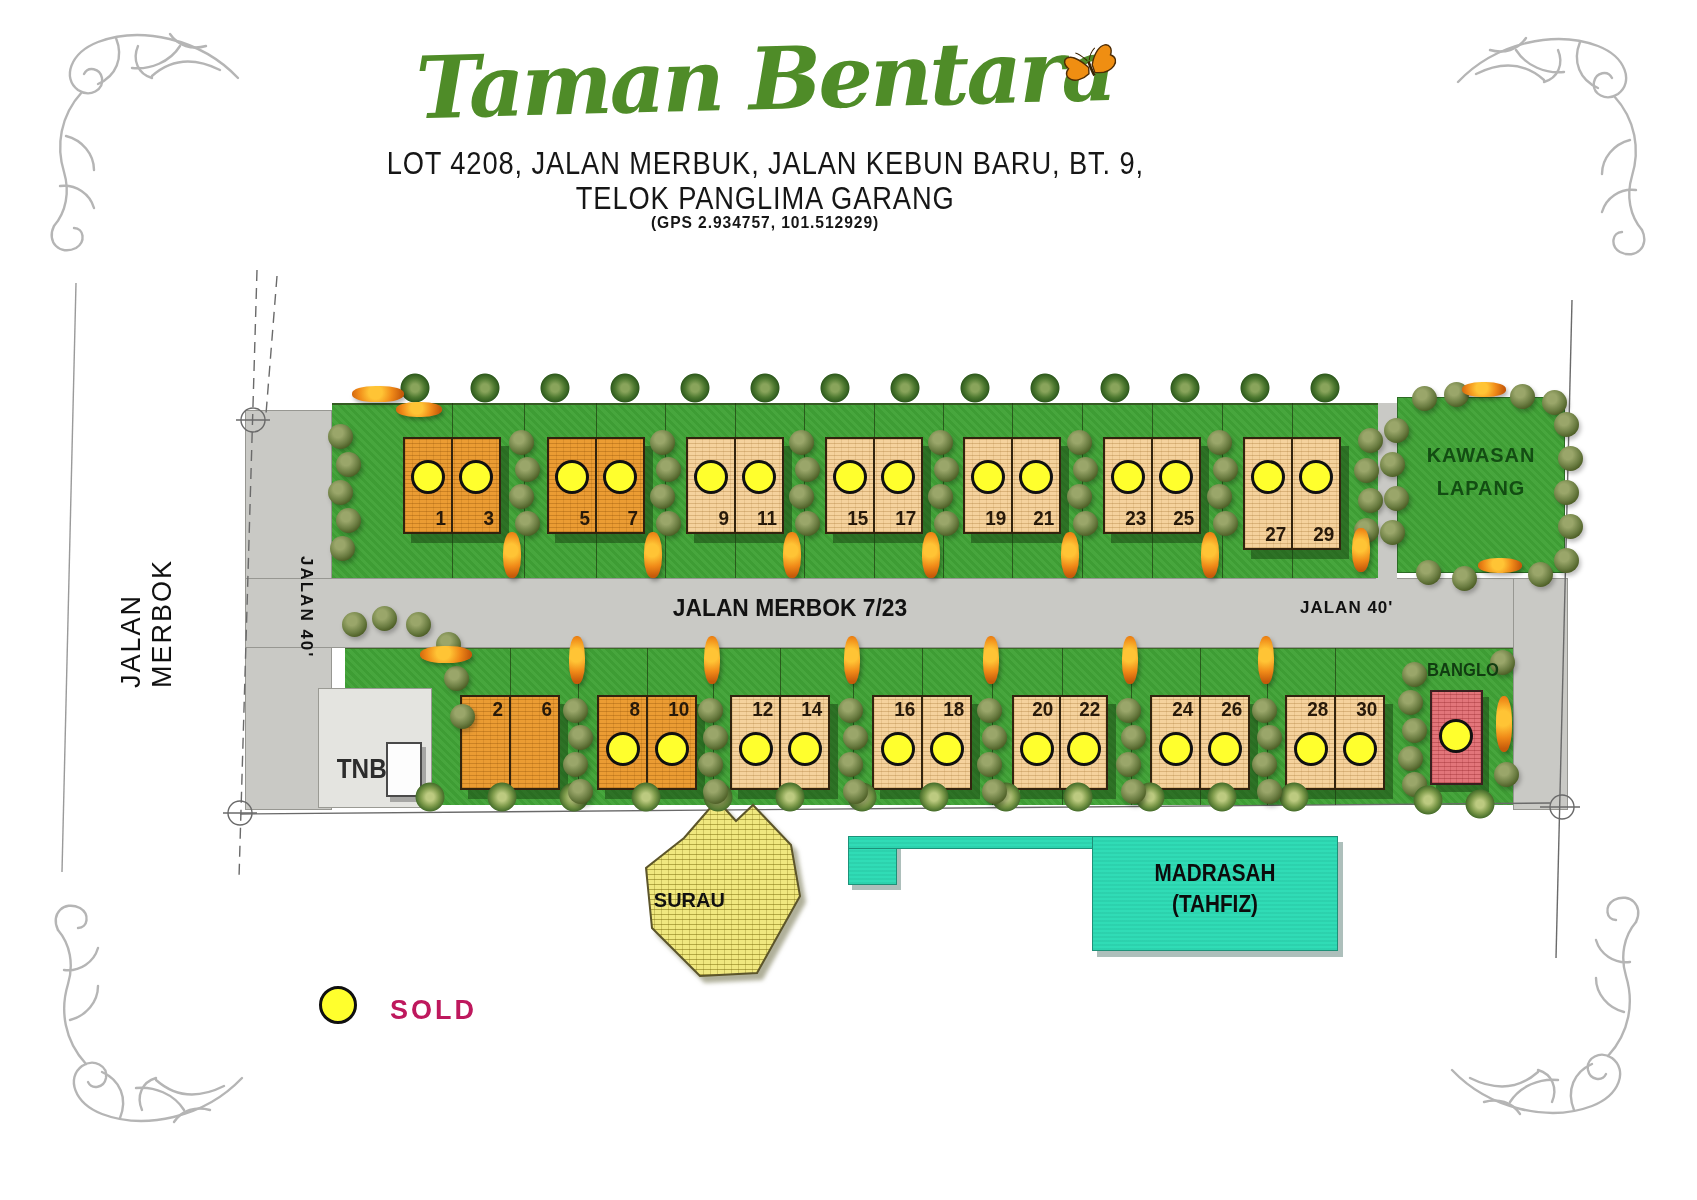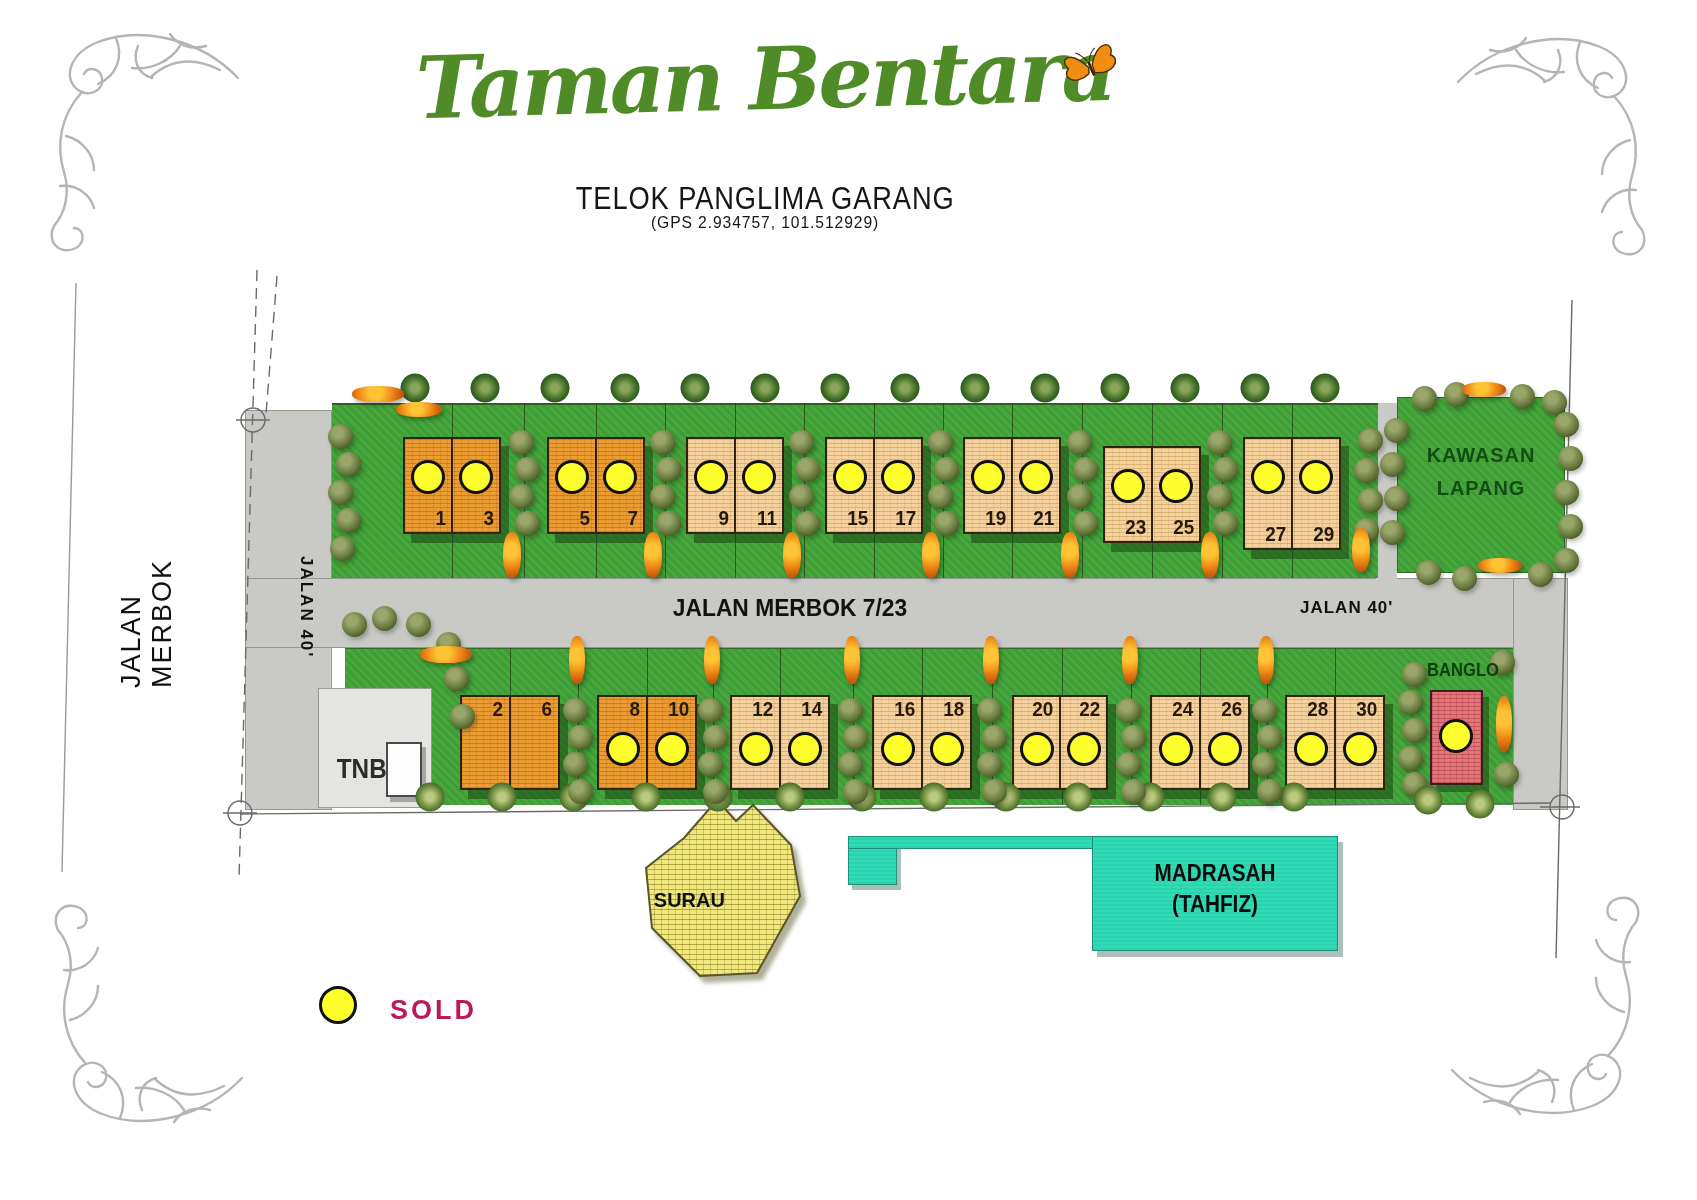--- a/index.html
+++ b/index.html
@@ -6,21 +6,21 @@
   #page{position:relative;width:1697px;height:1200px;background:#fff;overflow:hidden;
         font-family:"Liberation Sans",sans-serif;}
   
   #title{position:absolute;left:0;top:28px;width:1530px;text-align:center;
          font-family:"DejaVu Serif",serif;font-style:italic;font-weight:bold;
          font-size:86px;color:#4f8c28;transform:rotate(-1.5deg);letter-spacing:-3px;z-index:7;}
   .addr{position:absolute;left:0;width:1530px;text-align:center;color:#161616;z-index:7;}
   #addr1{top:146px;font-size:31px;}
   #addr2{top:181px;font-size:31px;}
   .addr span{display:inline-block;transform:scaleX(.88);letter-spacing:1px;}
-  #gps{top:213px;font-size:17px;}
+  #gps{top:213px;font-size:17px;font-weight:bold;}
   #gps span{transform:scaleX(.92);}
   #butterfly{position:absolute;left:1062px;top:40px;z-index:8;transform:rotate(-12deg);}
   
   .corner{position:absolute;z-index:7;}
   #c-tl{left:20px;top:16px;}
   #c-tr{left:1446px;top:20px;transform:scaleX(-1);}
   #c-bl{left:24px;top:900px;transform:scaleY(-1);}
   #c-br{left:1440px;top:892px;transform:scale(-1,-1);}
   
   .road{position:absolute;background:#c9c9c5;border:1px solid #979792;box-sizing:border-box;z-index:1;}
@@ -140,20 +140,21 @@
       <use href="#flourish"></use>
     </svg>
 
   <div id="title">Taman Bentara</div>
   <svg id="butterfly" width="58" height="48" viewBox="0 0 58 48">
     <path d="M26,27 C10,4 -2,14 6,24 C-3,31 9,43 25,33 Z" fill="#ef8e12" stroke="#4d2c05" stroke-width="1.4"></path>
     <path d="M30,25 C40,0 57,7 50,19 C60,25 49,39 31,33 Z" fill="#ef8e12" stroke="#4d2c05" stroke-width="1.4"></path>
     <path d="M27,21 C28,28 29,33 30,36" stroke="#3a2403" stroke-width="2.6" fill="none"></path>
     <path d="M26,20 C22,15 20,12 16,10 M28,20 C30,14 33,11 36,9" stroke="#3a2403" stroke-width="1" fill="none"></path>
   </svg>
+  <div id="addr1" class="addr"><span>LOT 4208, JALAN MERBUK, JALAN KEBUN BARU, BT. 9,</span></div>
   <div id="addr2" class="addr"><span>TELOK PANGLIMA GARANG</span></div>
   <div id="gps" class="addr"><span>(GPS 2.934757, 101.512929)</span></div>
 
   <svg id="survey" width="1697" height="1200">
     <g stroke="#6a6a6a" stroke-width="1.4" fill="none">
       <line x1="76" y1="283" x2="62" y2="872" stroke="#9a9a9a"></line>
       <line x1="257" y1="270" x2="239" y2="878" stroke-dasharray="11 7"></line>
       <line x1="277" y1="276" x2="266" y2="414" stroke-dasharray="11 7"></line>
       <line x1="1572" y1="300" x2="1556" y2="958"></line>
       <line x1="240" y1="814" x2="1550" y2="803"></line>
@@ -260,21 +261,21 @@
       <div class="block light row-top" style="left: 963px; top: 437px; width: 98px; height: 97px;">
         <div class="unit">
           <span class="num">19</span>
           <div class="dot"></div>
         </div>
         <div class="unit">
           <span class="num">21</span>
           <div class="dot"></div>
         </div>
       </div>
-      <div class="block light row-top" style="left: 1103px; top: 446px; width: 98px; height: 97px;">
+      <div class="block light row-top" style="left: 1103px; top: 437px; width: 98px; height: 97px;">
         <div class="unit">
           <span class="num">23</span>
           <div class="dot"></div>
         </div>
         <div class="unit">
           <span class="num">25</span>
           <div class="dot"></div>
         </div>
       </div>
       <div class="block light row-top" style="left: 1243px; top: 437px; width: 98px; height: 113px;">

